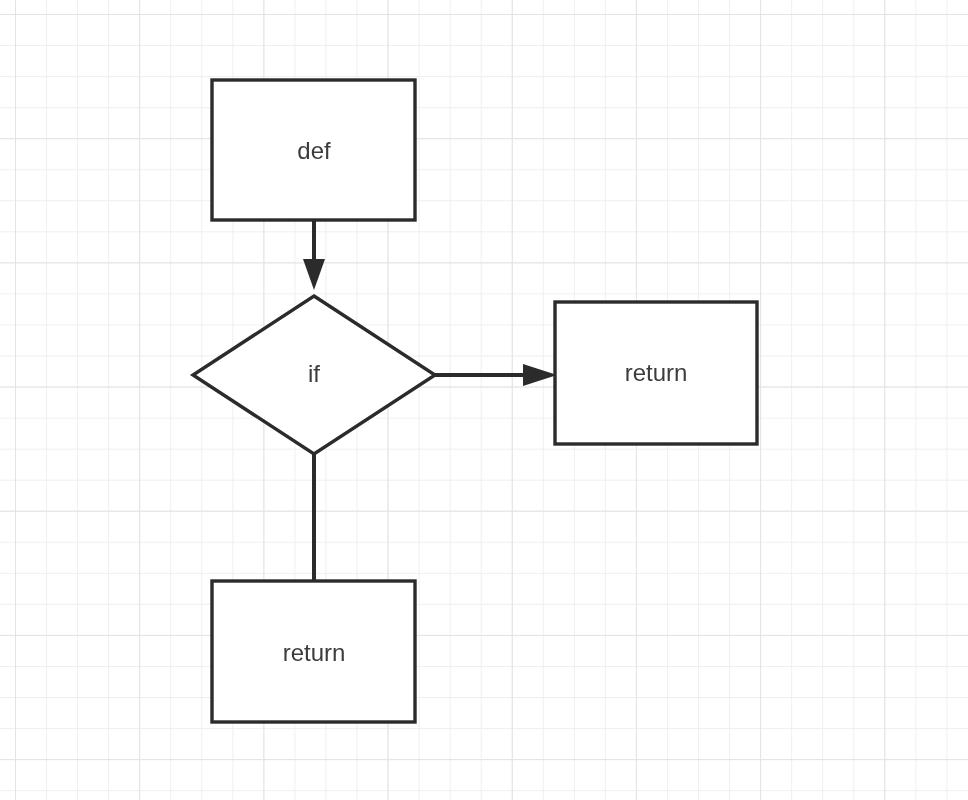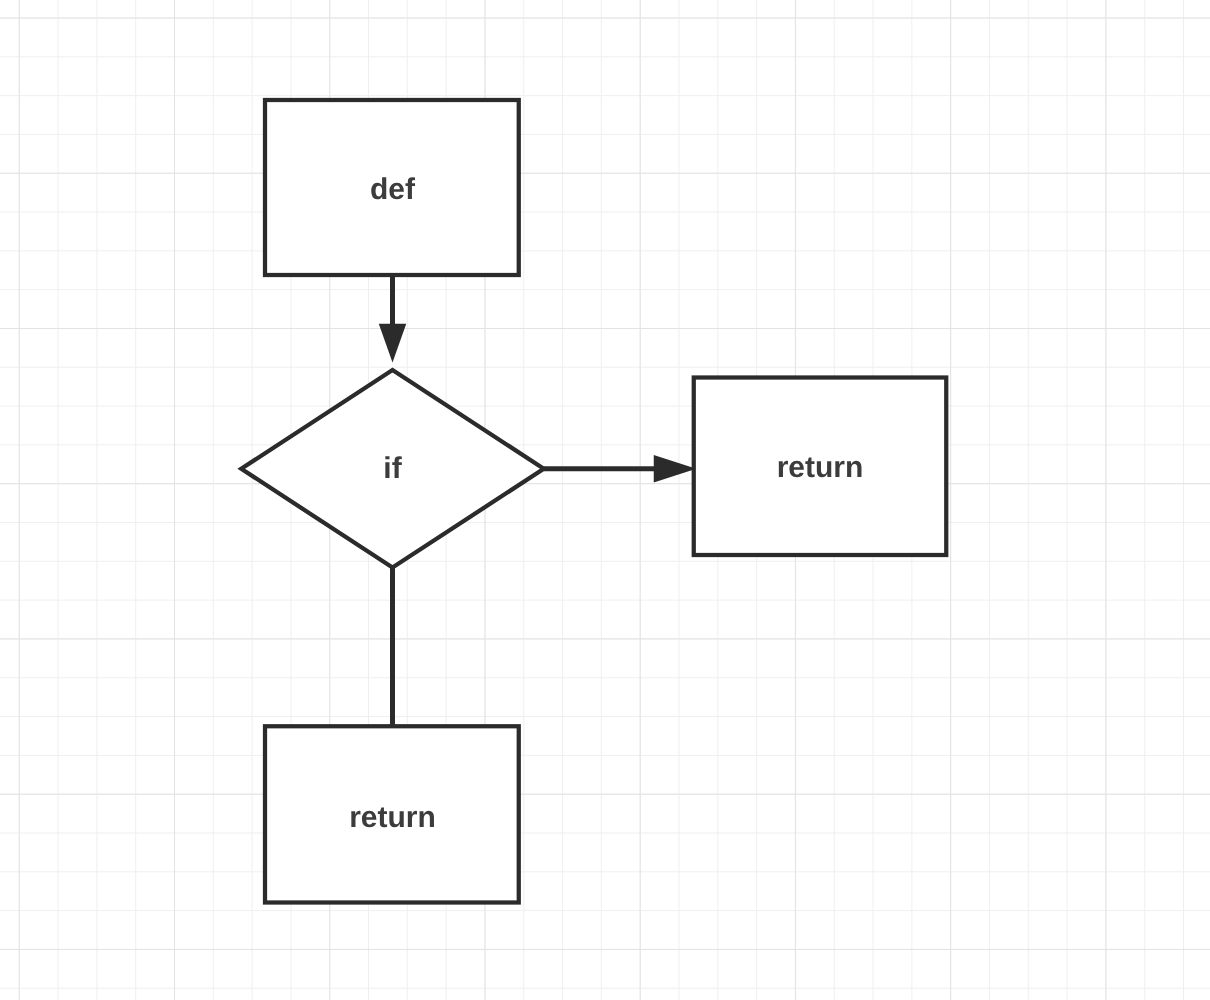--- a/index.html
+++ b/index.html
@@ -9,21 +9,20 @@
     background: #ffffff;
   }
 
   #canvas {
     position: relative;
     width: 968px;
     height: 800px;
     overflow: hidden;
     background-color: #ffffff;
     font-family: "Liberation Sans", "DejaVu Sans", sans-serif;
-    font-weight: bold;
   }
 
   
   #grid-background {
     position: absolute;
     inset: 0;
     background-image:
       linear-gradient(to right,  #e3e3e3 1px, transparent 1px),
       linear-gradient(to bottom, #e3e3e3 1px, transparent 1px),
       linear-gradient(to right,  #efefef 1px, transparent 1px),

